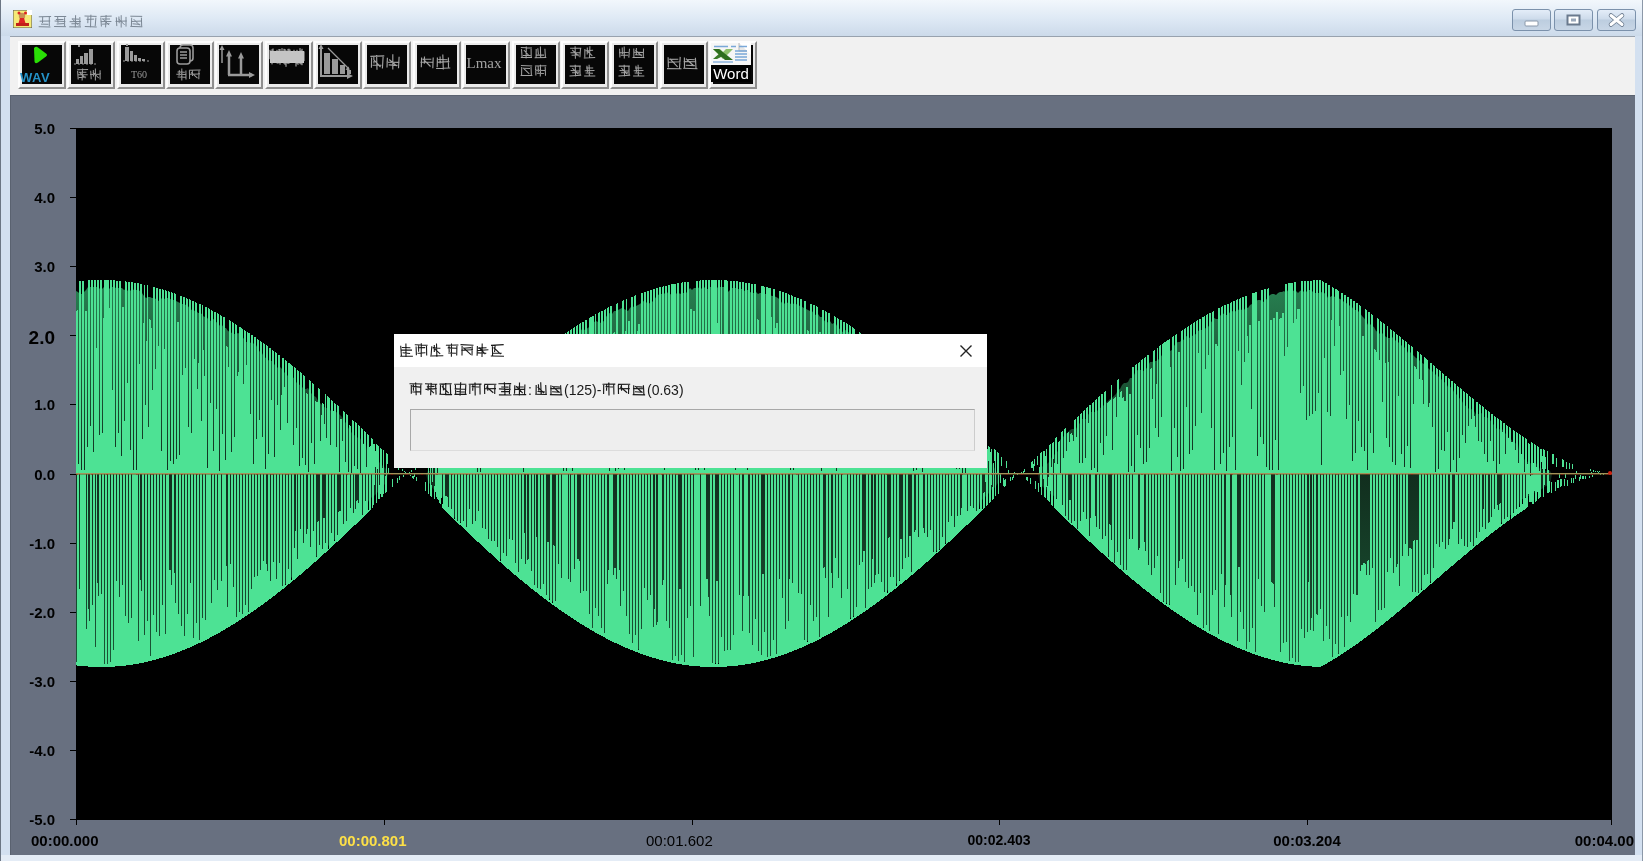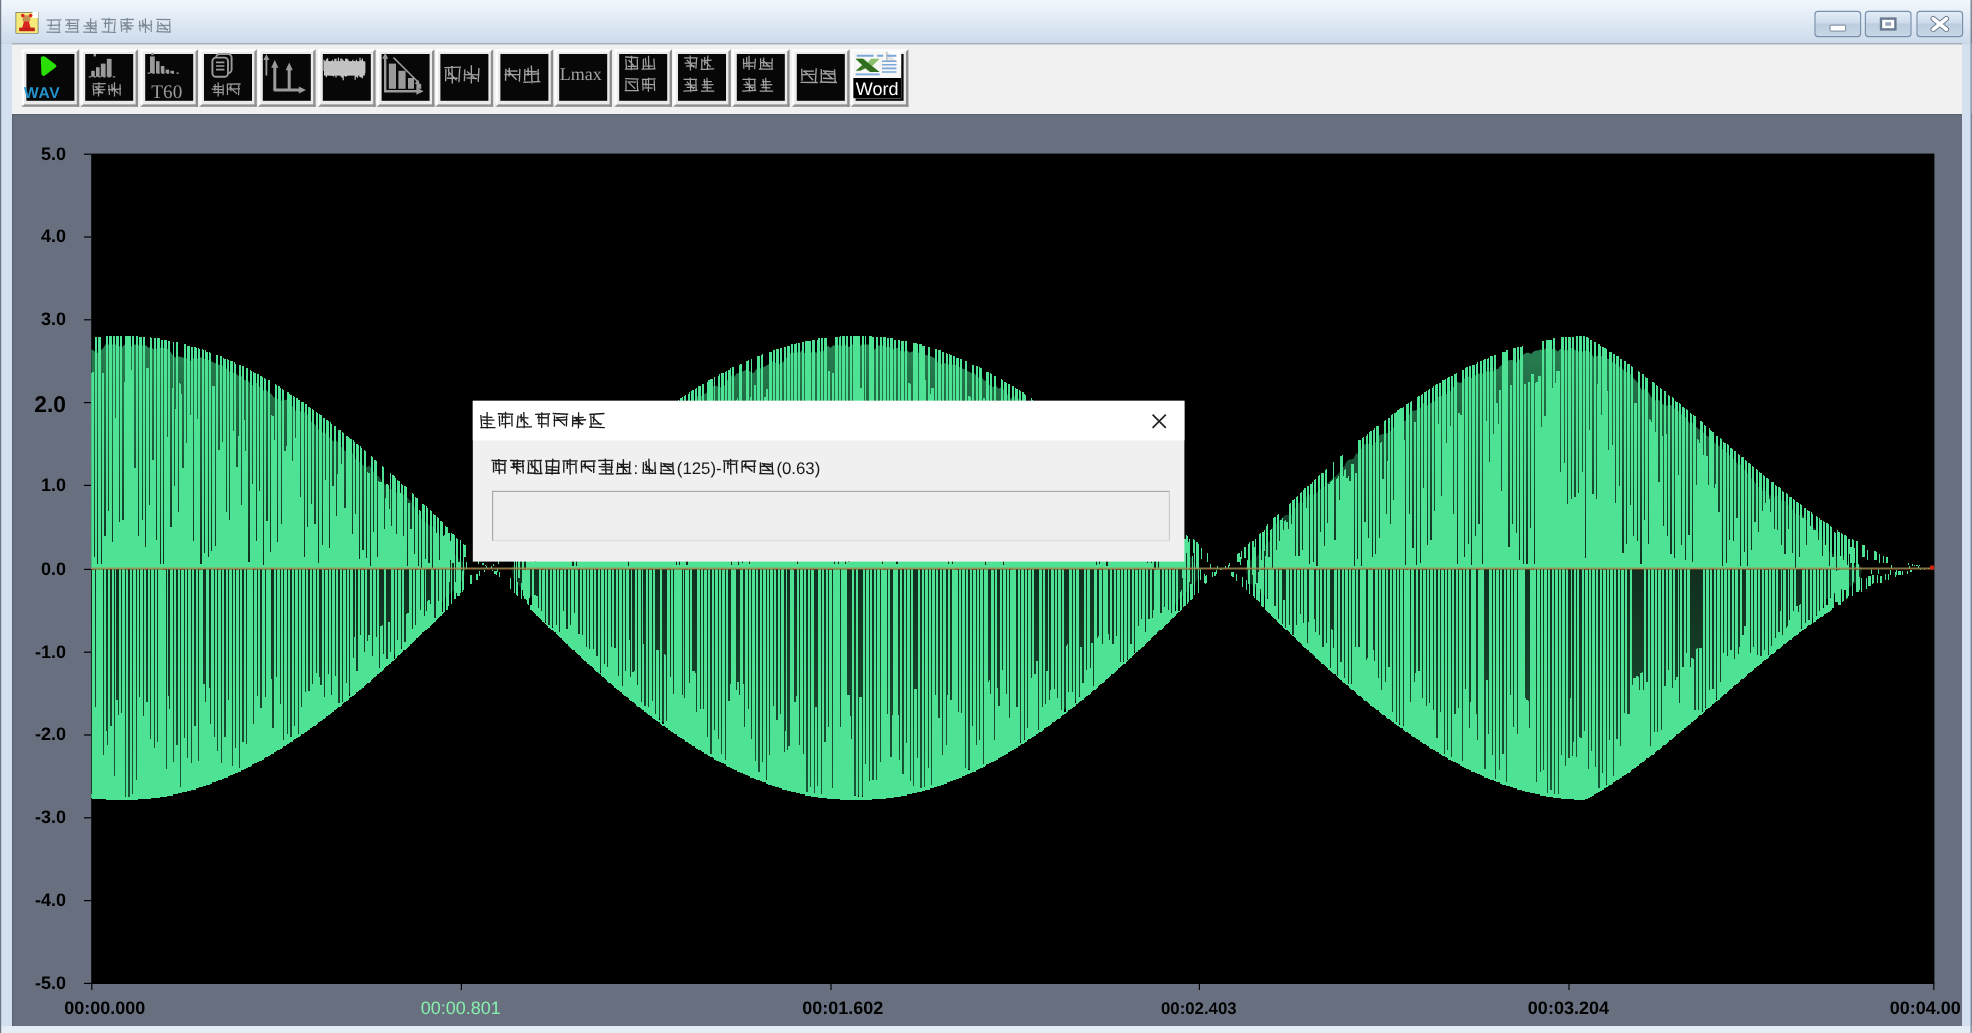--- a/index.html
+++ b/index.html
@@ -114,21 +114,21 @@
     <g fill="#9a9a9a">
       <rect x="6" y="4" width="4" height="14"></rect>
       <rect x="11" y="8" width="3" height="10"></rect>
       <rect x="15" y="12" width="3" height="6"></rect>
       <rect x="19" y="15" width="3" height="3"></rect>
       <rect x="23" y="16" width="3" height="2"></rect>
       <path d="M4 18 h26" stroke="#9a9a9a" stroke-width="1" stroke-dasharray="2 2"></path>
       <rect x="7" y="1" width="2" height="2"></rect>
     </g>
   </svg>
-<div class="abs" style="left:119px;top:69px;width:40px;text-align:center;font-family:'Liberation Serif',serif;font-size:16px;color:#9a9a9a">T60</div>
+<div class="abs" style="left:119px;top:69px;width:40px;text-align:center;font-family:'Liberation Serif',serif;font-size:10px;color:#9a9a9a">T60</div>
 <svg class="abs" style="left:168px;top:43px" width="40" height="39" viewBox="0 0 40 39">
     <g fill="none" stroke="#9a9a9a" stroke-width="1.6">
       <rect x="12" y="2" width="13" height="16" rx="3"></rect>
       <rect x="9" y="5" width="13" height="16" rx="3" fill="#070707"></rect>
       <path d="M12 9h7M12 12h7M12 15h7" stroke-width="1.3"></path>
     </g>
   </svg>
 <svg class="abs" style="left:168px;top:67px" width="40" height="16" viewBox="0 0 40 16">
     <path d="M9.5 5.1L16.8 5.2M8.3 7.3L18.5 7.6M11.4 3.1L11.0 8.9M9.6 9.9L17.5 10.2M13.8 1.5L13.8 13.5M17.9 3.5L18.0 12.4M21.5 7.2L32.0 7.1M31.0 3.8L30.8 12.3M23.1 5.4L29.5 11.1M21.1 3.2L32.5 3.0M21.4 3.5L21.6 12.1M24.3 2.7L24.5 9.0" fill="none" stroke="#9a9a9a" stroke-width="1.05"></path>
   </svg>
@@ -222,23 +222,23 @@
 <div class="abs" style="left:0;top:742px;width:55px;text-align:right;font-weight:bold;font-size:15px;color:#000">-4.0</div>
 <div class="abs" style="left:70px;top:750px;width:6px;height:1px;background:#000"></div>
 <div class="abs" style="left:0;top:811px;width:55px;text-align:right;font-weight:bold;font-size:15px;color:#000">-5.0</div>
 <div class="abs" style="left:70px;top:819px;width:6px;height:1px;background:#000"></div>
 <div class="abs" style="left:76px;top:819px;width:1px;height:6px;background:#000"></div>
 <div class="abs" style="left:384px;top:819px;width:1px;height:6px;background:#000"></div>
 <div class="abs" style="left:692px;top:819px;width:1px;height:6px;background:#000"></div>
 <div class="abs" style="left:999px;top:819px;width:1px;height:6px;background:#000"></div>
 <div class="abs" style="left:1307px;top:819px;width:1px;height:6px;background:#000"></div>
 <div class="abs" style="left:1611px;top:819px;width:1px;height:6px;background:#000"></div>
-<div class="abs" style="left:31px;top:832px;width:90px;text-align:right;font-weight:bold;font-size:15px;color:#000">00:00.000</div>
-<div class="abs" style="left:339px;top:832px;width:90px;text-align:center;font-weight:normal;font-size:15px;color:#86efac">00:00.801</div>
-<div class="abs" style="left:646px;top:832px;width:90px;text-align:right;font-weight:bold;font-size:15px;color:#000">00:01.602</div>
+<div class="abs" style="left:31px;top:832px;width:90px;text-align:left;font-weight:bold;font-size:15px;color:#000">00:00.000</div>
+<div class="abs" style="left:339px;top:832px;width:90px;font-weight:bold;font-size:15px;color:#fde047">00:00.801</div>
+<div class="abs" style="left:646px;top:832px;width:90px;text-align:left;font-weight:normal;font-size:15px;color:#000">00:01.602</div>
 <div class="abs" style="left:954px;top:832px;width:90px;text-align:center;font-weight:bold;font-size:14px;color:#000">00:02.403</div>
 <div class="abs" style="left:1262px;top:832px;width:90px;text-align:center;font-weight:bold;font-size:15px;color:#000">00:03.204</div>
 <div class="abs" style="left:1544px;top:832px;width:90px;text-align:right;font-weight:bold;font-size:15px;color:#000">00:04.00</div>
 <svg style="position:absolute;left:76px;top:128px" width="1536" height="692" viewBox="0 0 1536 692">
     <defs>
       <linearGradient id="dg" x1="0" y1="153" x2="0" y2="537" gradientUnits="userSpaceOnUse">
         <stop offset="0" stop-color="#288252"></stop>
         <stop offset="0.5" stop-color="#112e1e"></stop>
         <stop offset="1" stop-color="#1b5636"></stop>
       </linearGradient>

